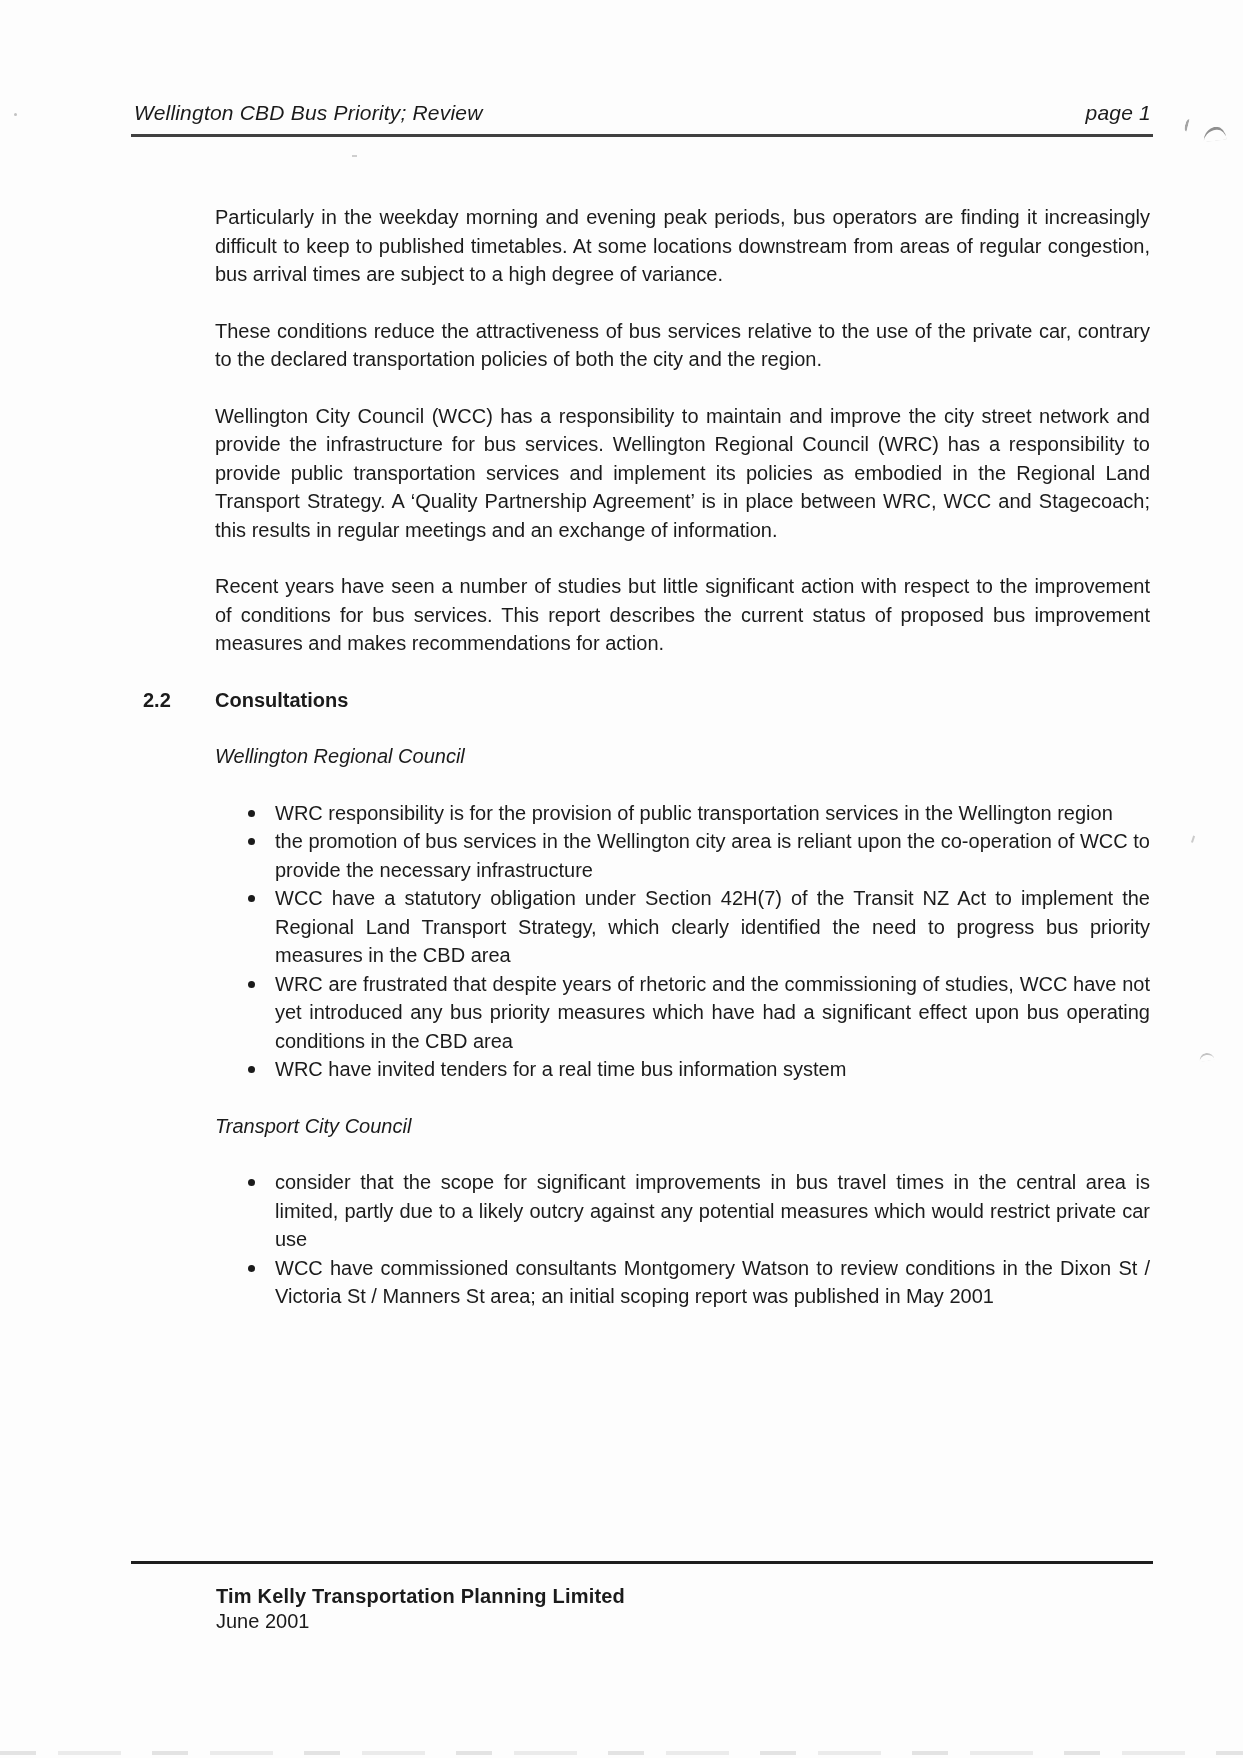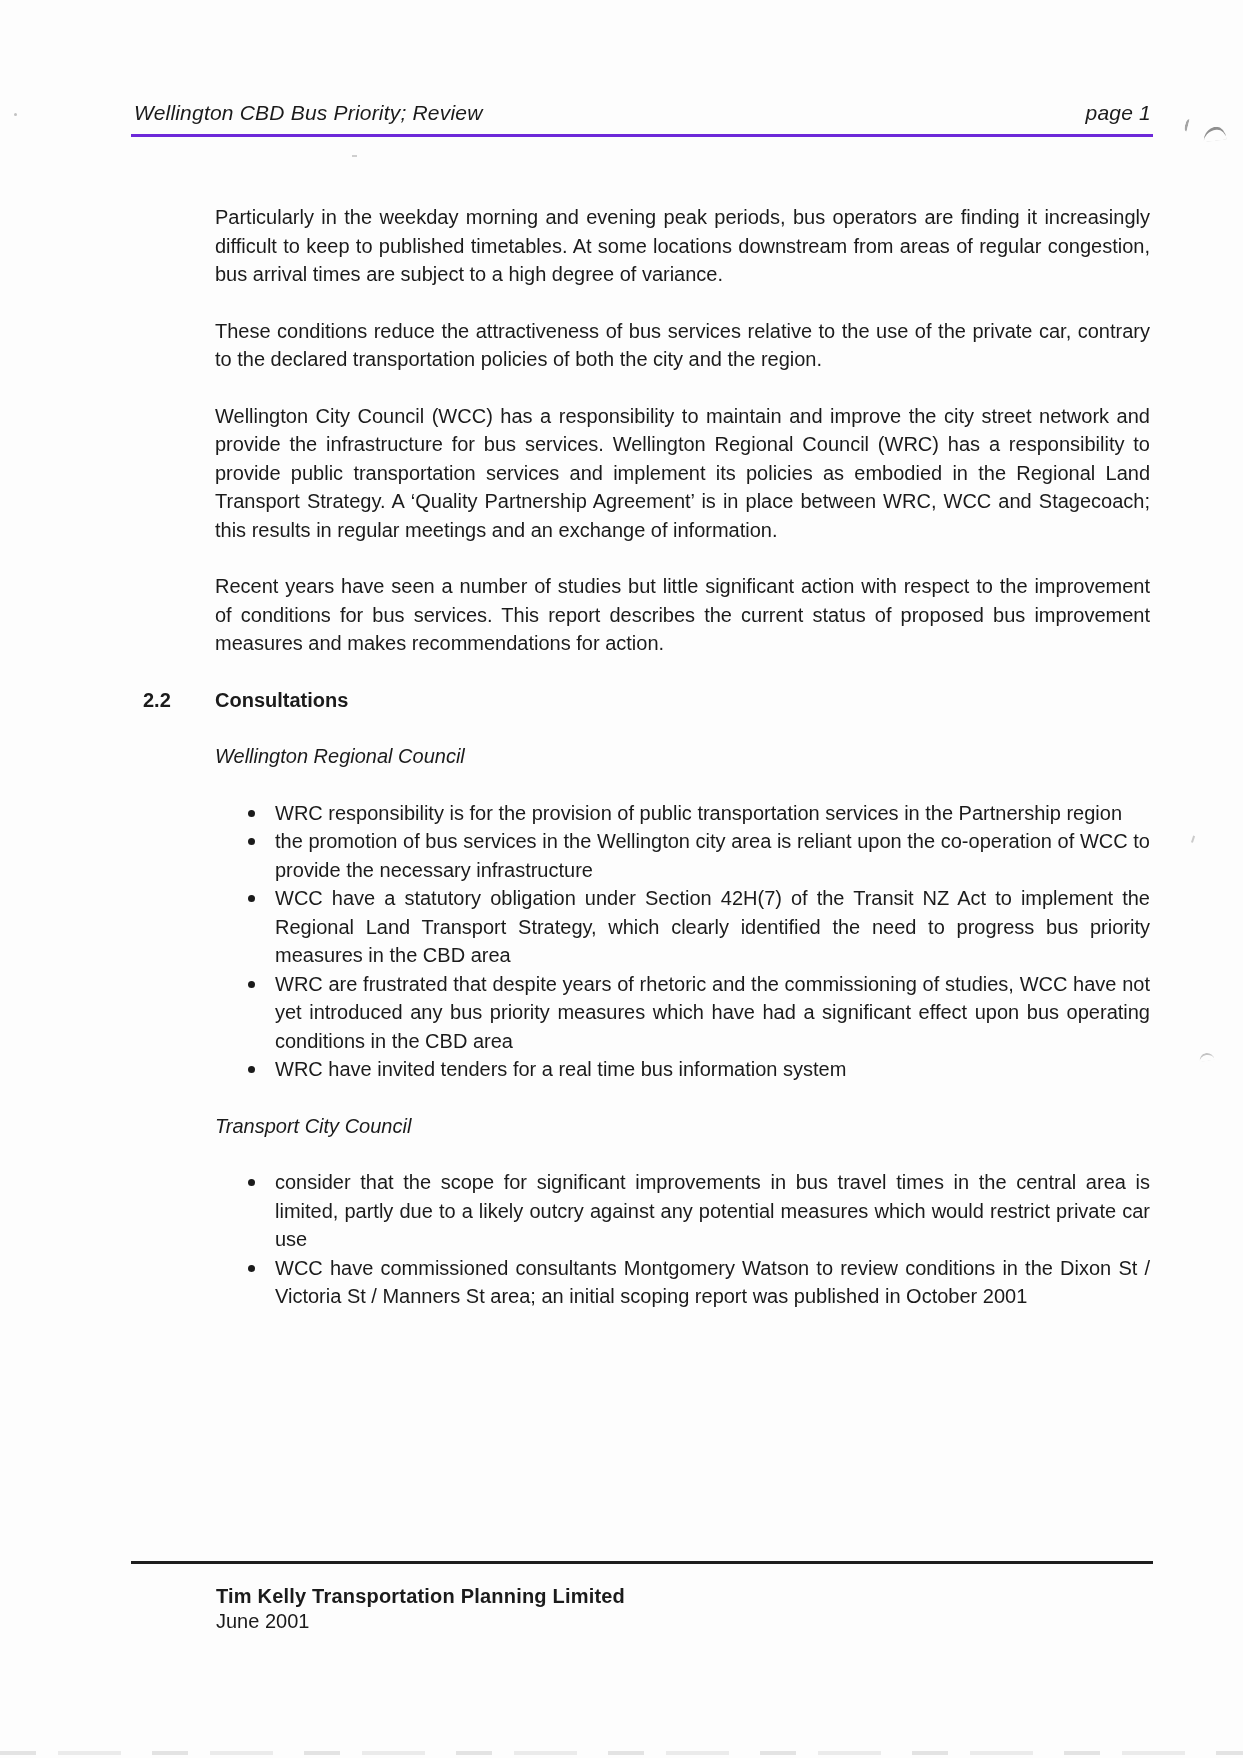--- a/index.html
+++ b/index.html
@@ -14,21 +14,21 @@
   }
 
   
   .header {
     position: absolute;
     left: 131px; top: 101px;
     width: 1022px;
     display: flex;
     justify-content: space-between;
     align-items: flex-end;
-    border-bottom: 3px solid #6d28d9;
+    border-bottom: 3px solid #404040;
     padding-bottom: 9px;
     font-style: italic;
     font-size: 21px;
     letter-spacing: 0.2px;
   }
   .header .title { padding-left: 3px; }
   .header .pagenum { padding-right: 2px; }
 
   
   .content {
@@ -138,30 +138,30 @@
   <span class="speck-4"></span>
 
   <div class="content" id="content">
       <p class="para">Particularly in the weekday morning and evening peak periods, bus operators are finding it increasingly difficult to keep to published timetables. At some locations downstream from areas of regular congestion, bus arrival times are subject to a high degree of variance.</p>
       <p class="para">These conditions reduce the attractiveness of bus services relative to the use of the private car, contrary to the declared transportation policies of both the city and the region.</p>
       <p class="para">Wellington City Council (WCC) has a responsibility to maintain and improve the city street network and provide the infrastructure for bus services. Wellington Regional Council (WRC) has a responsibility to provide public transportation services and implement its policies as embodied in the Regional Land Transport Strategy. A ‘Quality Partnership Agreement’ is in place between WRC, WCC and Stagecoach; this results in regular meetings and an exchange of information.</p>
       <p class="para">Recent years have seen a number of studies but little significant action with respect to the improvement of conditions for bus services. This report describes the current status of proposed bus improvement measures and makes recommendations for action.</p>
       <div class="heading-row"><span class="sec-num">2.2</span><span class="sec-title">Consultations</span></div>
       <div class="subheading">Wellington Regional Council</div>
       <ul class="bullets">
-        <li><span class="bullet-dot"></span><span class="bullet-text">WRC responsibility is for the provision of public transportation services in the Partnership region</span></li>
+        <li><span class="bullet-dot"></span><span class="bullet-text">WRC responsibility is for the provision of public transportation services in the Wellington region</span></li>
         <li><span class="bullet-dot"></span><span class="bullet-text">the promotion of bus services in the Wellington city area is reliant upon the co-operation of WCC to provide the necessary infrastructure</span></li>
         <li><span class="bullet-dot"></span><span class="bullet-text">WCC have a statutory obligation under Section 42H(7) of the Transit NZ Act to implement the Regional Land Transport Strategy, which clearly identified the need to progress bus priority measures in the CBD area</span></li>
         <li><span class="bullet-dot"></span><span class="bullet-text">WRC are frustrated that despite years of rhetoric and the commissioning of studies, WCC have not yet introduced any bus priority measures which have had a significant effect upon bus operating conditions in the CBD area</span></li>
         <li><span class="bullet-dot"></span><span class="bullet-text">WRC have invited tenders for a real time bus information system</span></li>
       </ul>
       <div class="subheading">Transport City Council</div>
       <ul class="bullets">
         <li><span class="bullet-dot"></span><span class="bullet-text">consider that the scope for significant improvements in bus travel times in the central area is limited, partly due to a likely outcry against any potential measures which would restrict private car use</span></li>
-        <li><span class="bullet-dot"></span><span class="bullet-text">WCC have commissioned consultants Montgomery Watson to review conditions in the Dixon St / Victoria St / Manners St area; an initial scoping report was published in October 2001</span></li>
+        <li><span class="bullet-dot"></span><span class="bullet-text">WCC have commissioned consultants Montgomery Watson to review conditions in the Dixon St / Victoria St / Manners St area; an initial scoping report was published in May 2001</span></li>
       </ul>
     </div>
 
   <div class="footer-rule"></div>
 
   <div class="footer">
     <div class="company">Tim Kelly Transportation Planning Limited</div>
     <div class="date">June 2001</div>
   </div>
 

